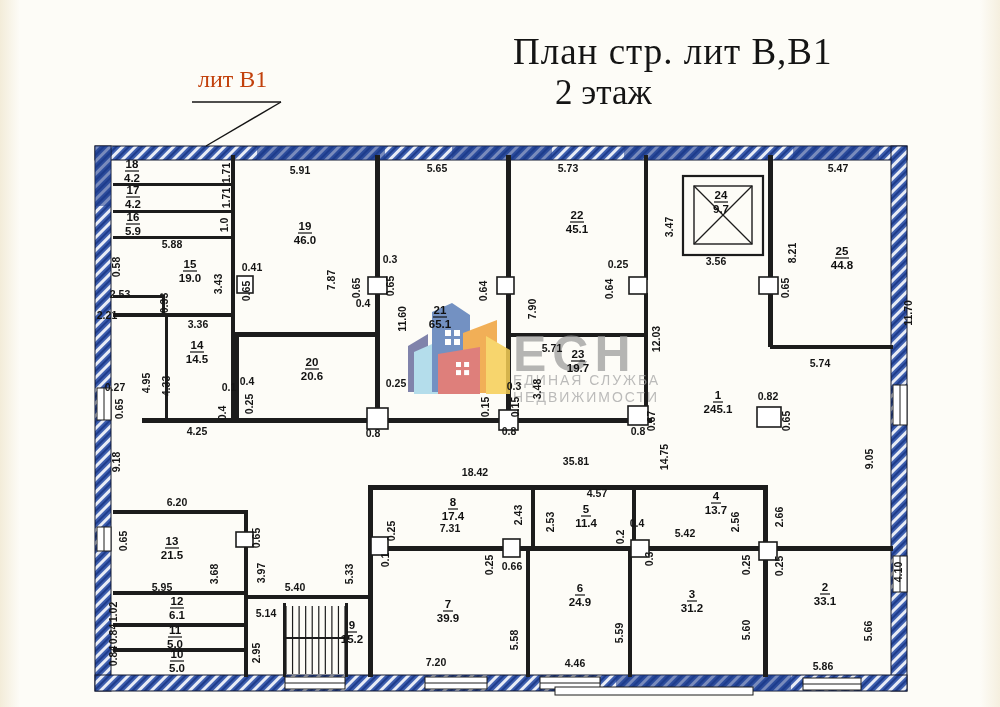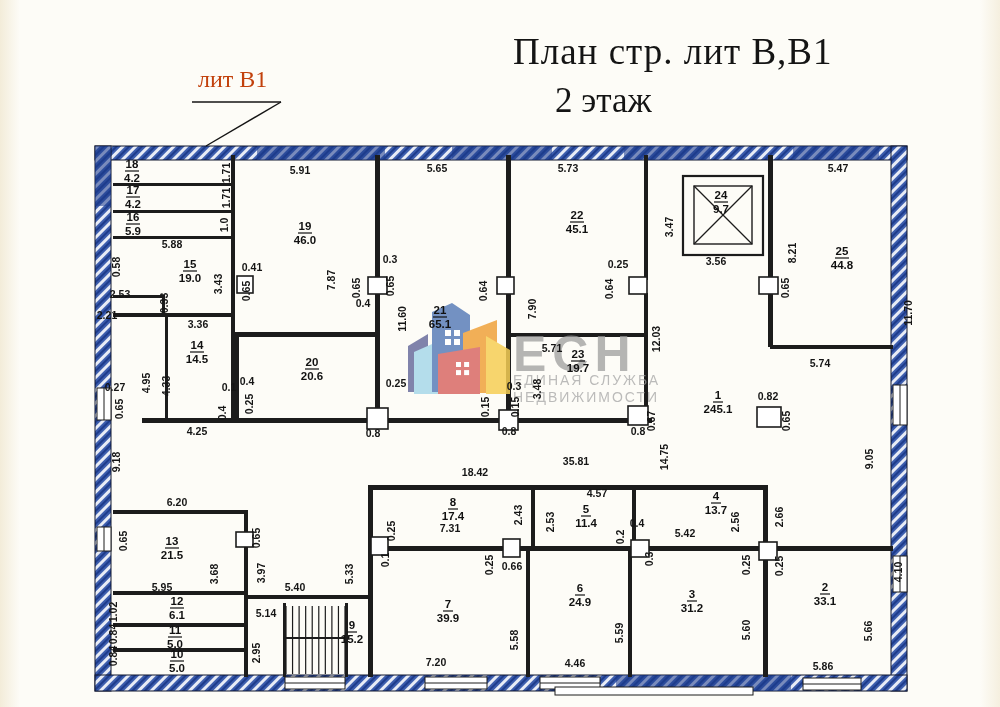--- a/index.html
+++ b/index.html
@@ -5,21 +5,21 @@
   html,body{margin:0;padding:0;}
   body{
     width:1000px;height:707px;overflow:hidden;
     background:linear-gradient(90deg,#f3ecd9 0%,#fdfcf7 2%,#fdfcf7 98%,#f5efdf 100%);
     font-family:"Liberation Sans",sans-serif;
   }
   .page{position:relative;width:919px;height:707px;}
   .title-block{position:absolute;left:513px;top:30px;width:420px;
     font-family:"Liberation Serif",serif;color:#141414;}
   .title-line1{font-size:37px;letter-spacing:1px;white-space:nowrap;}
-  .title-line2{font-size:35px;margin-top:8px;margin-left:42px;}
+  .title-line2{font-size:35px;margin-left:42px;}
   .lit-label{position:absolute;left:198px;top:66px;
     font-family:"Liberation Serif",serif;font-size:24px;color:#c2410c;}
   svg{position:absolute;left:0;top:0;}
 </style>
 </head>
 <body>
 
 <div class="page">
   <div class="title-block">
     <div class="title-line1">План стр. лит В,В1</div>

